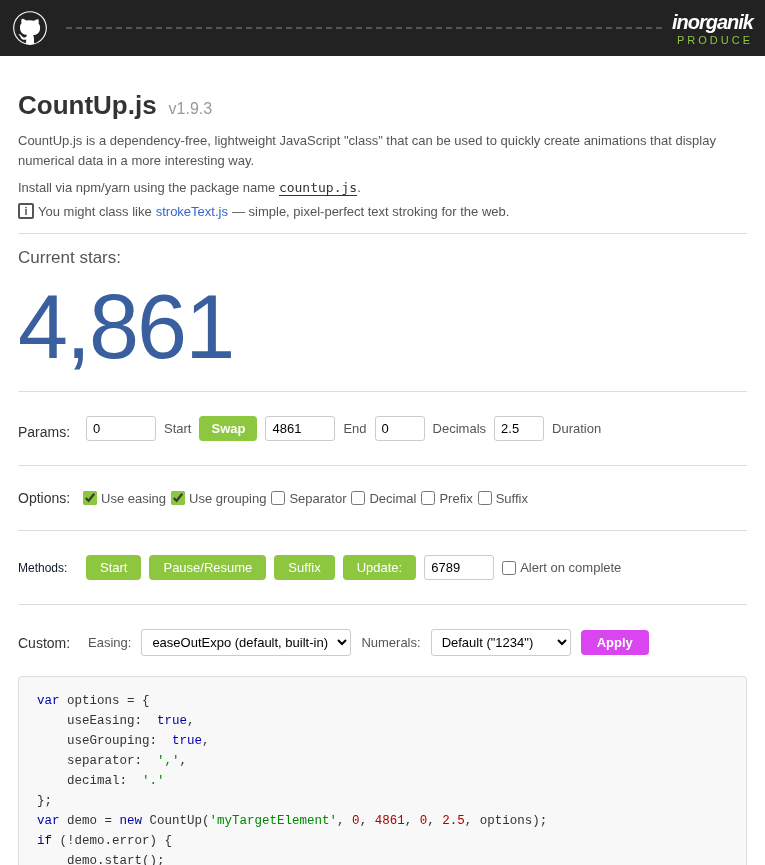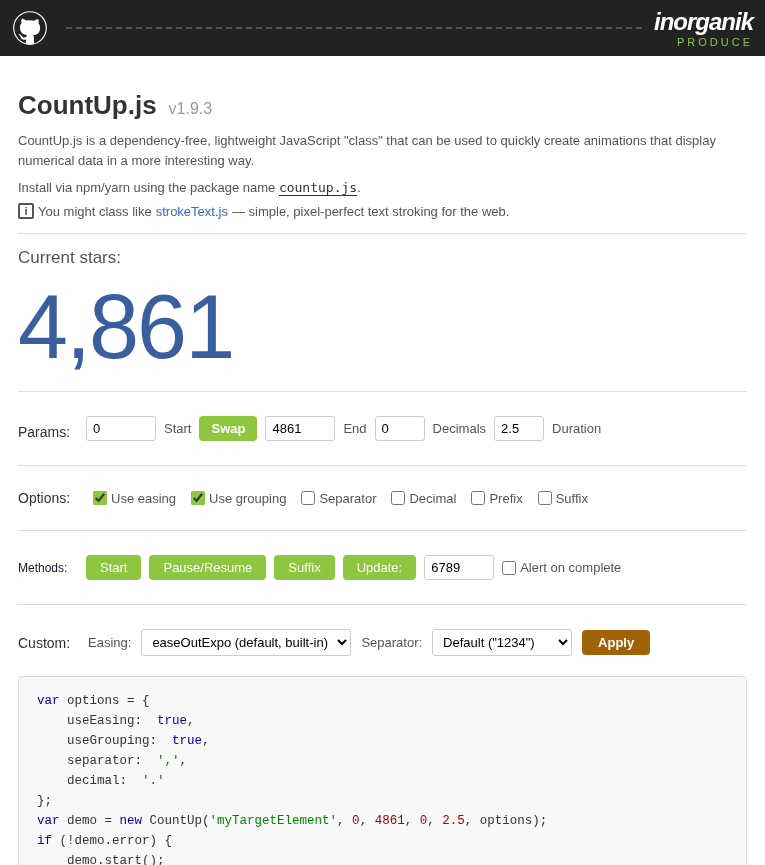--- a/index.html
+++ b/index.html
@@ -28,21 +28,21 @@
       flex: 1;
       height: 2px;
       background: repeating-linear-gradient(90deg, #555 0px, #555 6px, transparent 6px, transparent 10px);
       margin: 0 8px;
     }
     .header-brand {
       color: #fff;
       text-align: right;
     }
     .header-brand .brand-name {
-      font-size: 24px;
+      font-size: 20px;
       font-weight: bold;
       font-style: italic;
       letter-spacing: -1px;
       color: #fff;
     }
     .header-brand .brand-sub {
       font-size: 11px;
       color: #8dc63f;
       letter-spacing: 3px;
       text-align: right;
@@ -174,21 +174,21 @@
       border-radius: 4px;
       padding: 5px 12px;
       font-size: 13px;
       cursor: pointer;
       font-weight: bold;
     }
 
     
     .options-row {
       display: flex;
-      gap: 15px;
+      gap: 5px;
       padding: 10px 0;
       flex-wrap: wrap;
     }
     .options-label {
       font-size: 14px;
       color: #333;
       min-width: 60px;
     }
     .option-item {
       display: flex;
@@ -275,21 +275,21 @@
     }
     .numerals-select {
       border: 1px solid #ccc;
       border-radius: 3px;
       padding: 4px 6px;
       font-size: 13px;
       background: #fff;
       width: 140px;
     }
     .btn-apply {
-      background: #a16207;
+      background: #d946ef;
       color: #fff;
       border: none;
       border-radius: 4px;
       padding: 5px 16px;
       font-size: 13px;
       cursor: pointer;
       font-weight: bold;
     }
 
     
@@ -418,21 +418,21 @@
 
   <div class="custom-row">
     <span class="custom-label">Custom:</span>
     <span class="custom-easing-label">Easing:</span>
     <select class="easing-select">
       <option>easeOutExpo (default, built-in)</option>
       <option>easeInExpo</option>
       <option>easeOutCubic</option>
       <option>easeInCubic</option>
     </select>
-    <span class="numerals-label">Separator:</span>
+    <span class="numerals-label">Numerals:</span>
     <select class="numerals-select">
       <option>Default ("1234")</option>
       <option>Arabic-Indic</option>
       <option>Eastern Arabic</option>
       <option>Devanagari</option>
     </select>
     <button class="btn-apply">Apply</button>
   </div>
 
   <div class="code-block"><span class="kw">var</span> options = {

